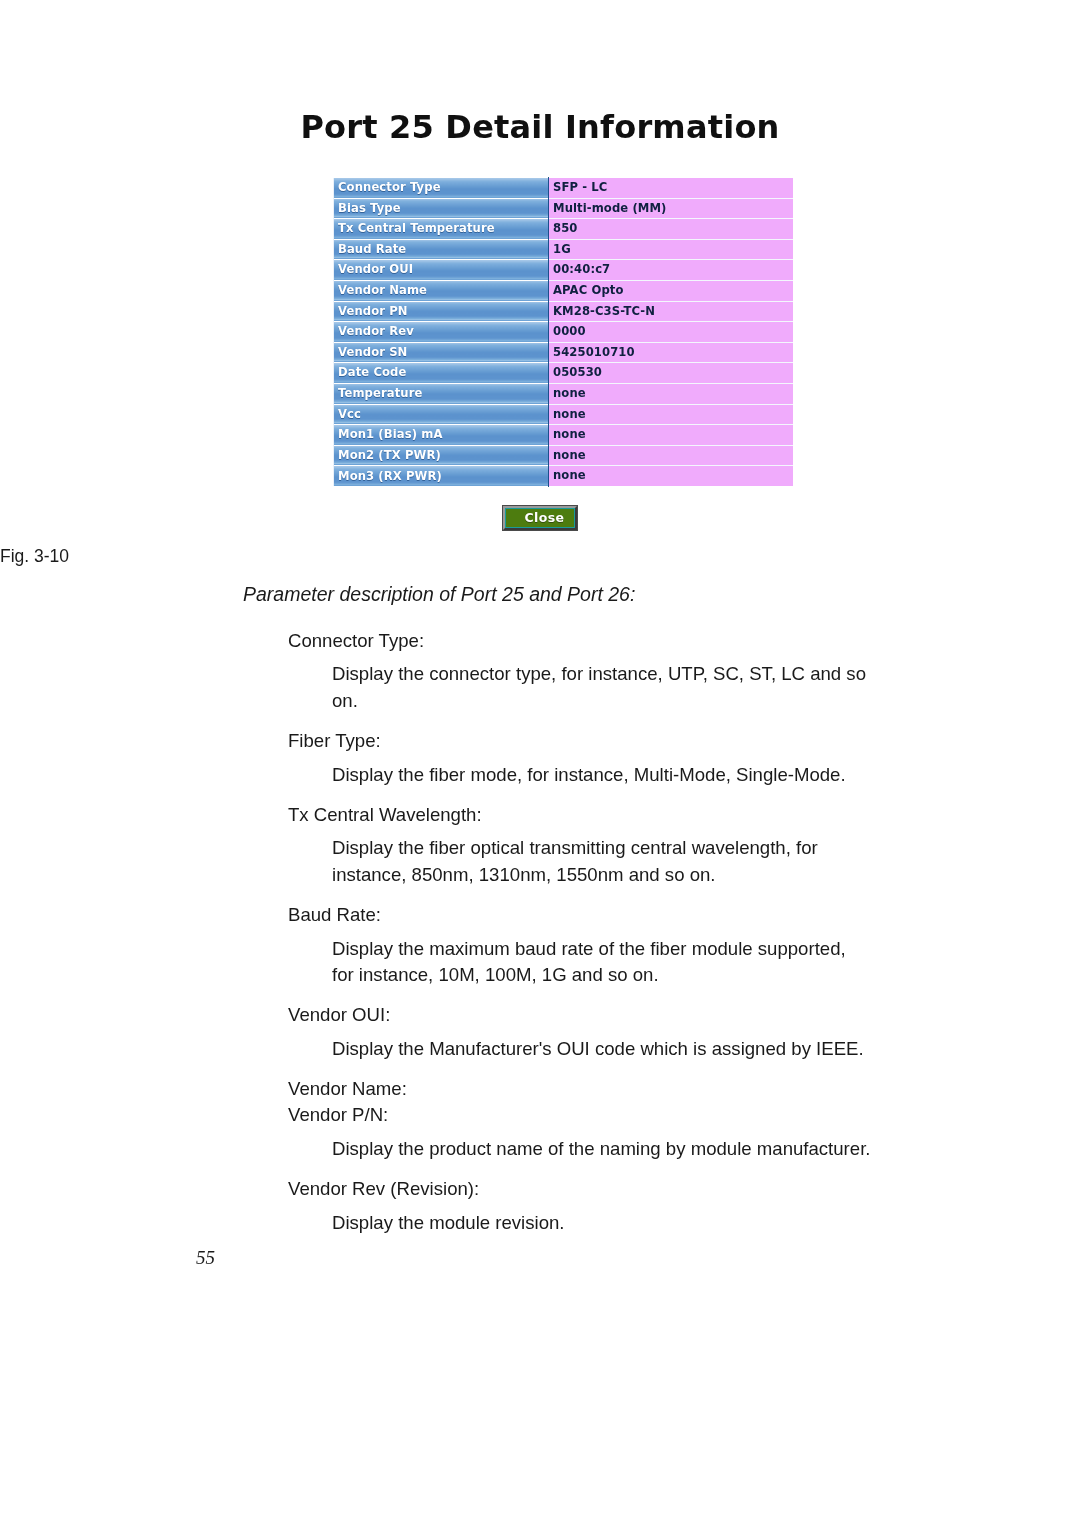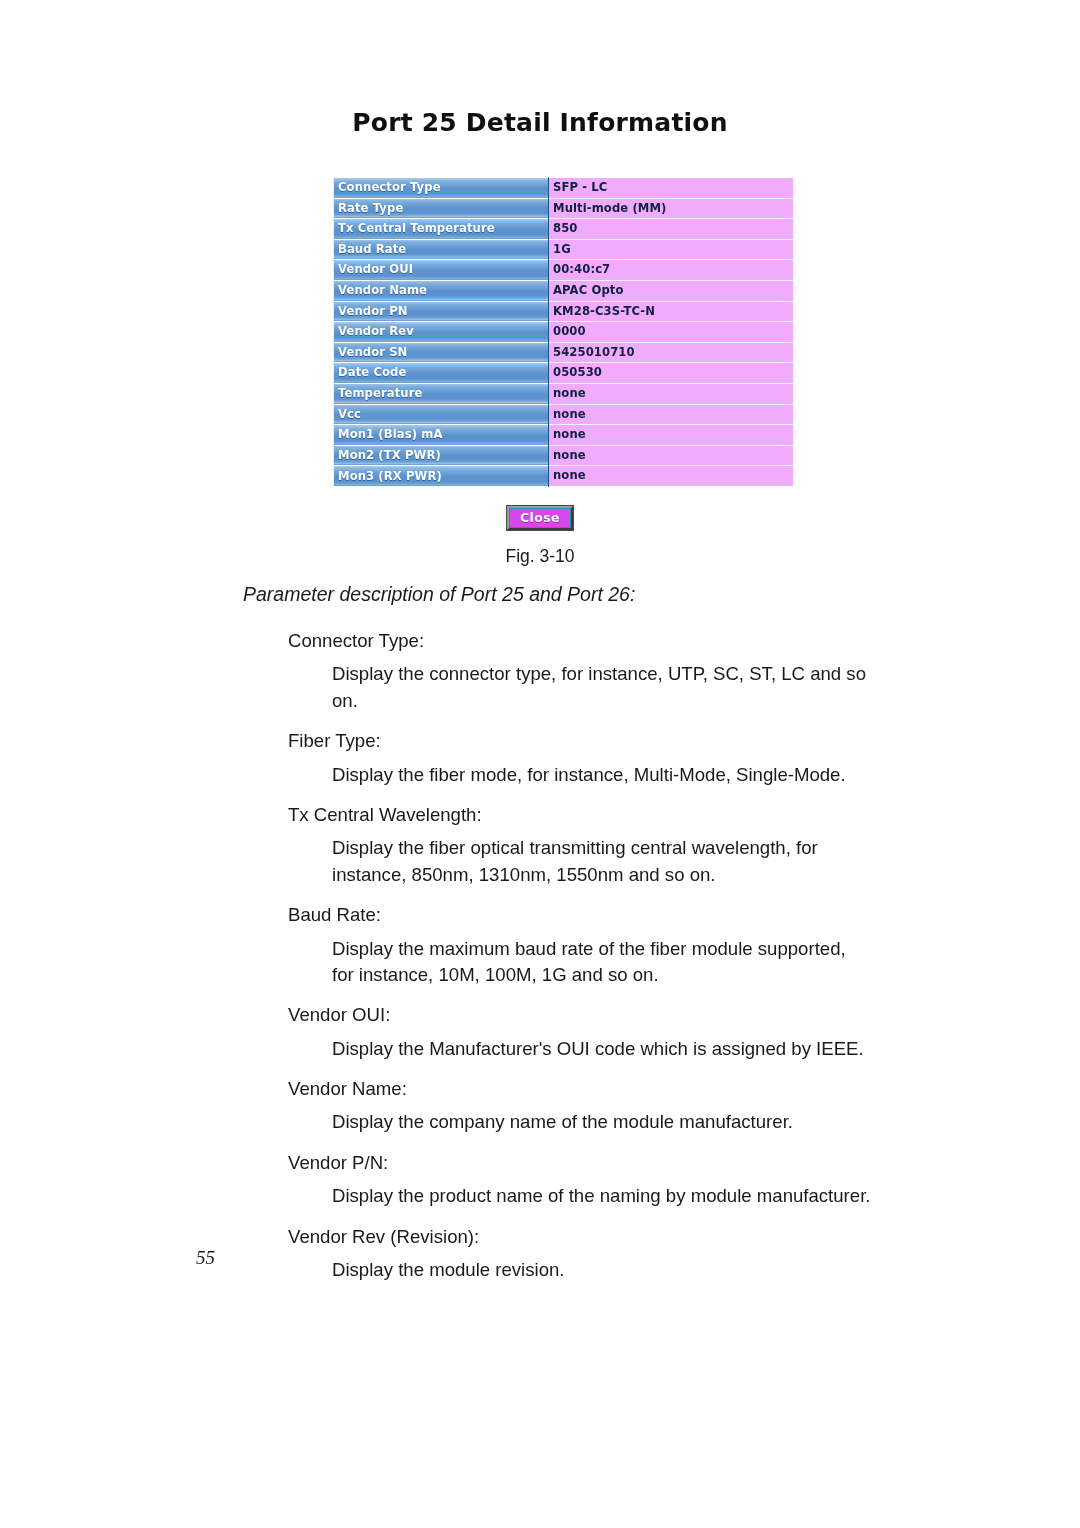--- a/index.html
+++ b/index.html
@@ -24,21 +24,21 @@
     width: 1080px;
   }
 
   #panel-title {
     position: absolute;
     left: 0;
     top: 108px;
     width: 1080px;
     text-align: center;
     font-family: "DejaVu Sans", sans-serif;
-    font-size: 25px;
+    font-size: 32px;
     font-weight: bold;
     letter-spacing: 0.2px;
     color: #101010;
     white-space: nowrap;
   }
 
   
   #detail-table {
     position: absolute;
     left: 333px;
@@ -96,44 +96,43 @@
   
   #close-wrap {
     position: absolute;
     left: 0;
     top: 506px;
     width: 1080px;
     text-align: center;
   }
   #close-button {
     display: inline-block;
-    background: #d946ef;
+    background: #4d7c0f;
     color: #ffffff;
     font-family: "DejaVu Sans", sans-serif;
     font-size: 12.5px;
     font-weight: bold;
     letter-spacing: 0.4px;
-    padding: 2px 11px 3px 11px;
+    padding: 2px 11px 3px 20px;
     border-top: 2px solid #9a9a9a;
     border-left: 2px solid #9a9a9a;
     border-right: 2px solid #3a3a3a;
     border-bottom: 2px solid #3a3a3a;
     outline: 1px solid #4a4a4a;
     box-shadow: inset 0 0 0 1px #1a9a9a;
     text-shadow: 0 1px 0 rgba(0,0,0,0.35);
     cursor: pointer;
   }
 
   
   #fig-caption {
     position: absolute;
     left: 0;
     top: 546px;
     width: 1080px;
-    text-align: center;
     font-family: "Liberation Sans", sans-serif;
     font-size: 17.5px;
     color: #1a1a1a;
   }
 
   
   #section-heading {
     position: absolute;
     left: 243px;
     top: 583px;
@@ -184,21 +183,21 @@
 
   <div id="panel-title">Port 25 Detail Information</div>
 
   <table id="detail-table">
     <tbody id="detail-table-body">
         <tr>
           <td class="k-cell">Connector Type</td>
           <td class="v-cell">SFP - LC</td>
         </tr>
         <tr>
-          <td class="k-cell">Rate Type</td>
+          <td class="k-cell">Bias Type</td>
           <td class="v-cell">Multi-mode (MM)</td>
         </tr>
         <tr>
           <td class="k-cell">Tx Central Temperature</td>
           <td class="v-cell">850</td>
         </tr>
         <tr>
           <td class="k-cell">Baud Rate</td>
           <td class="v-cell">1G</td>
         </tr>
@@ -263,20 +262,19 @@
     <p class="def-desc">Display the connector type, for instance, UTP, SC, ST, LC and so on.</p>
     <p class="def-term">Fiber Type:</p>
     <p class="def-desc">Display the fiber mode, for instance, Multi-Mode, Single-Mode.</p>
     <p class="def-term">Tx Central Wavelength:</p>
     <p class="def-desc">Display the fiber optical transmitting central wavelength, for instance, 850nm, 1310nm, 1550nm and so on.</p>
     <p class="def-term">Baud Rate:</p>
     <p class="def-desc">Display the maximum baud rate of the fiber module supported, for instance, 10M, 100M, 1G and so on.</p>
     <p class="def-term">Vendor OUI:</p>
     <p class="def-desc">Display the Manufacturer's OUI code which is assigned by IEEE.</p>
     <p class="def-term">Vendor Name:</p>
-    <p class="def-desc">Display the company name of the module manufacturer.</p>
     <p class="def-term">Vendor P/N:</p>
     <p class="def-desc">Display the product name of the naming by module manufacturer.</p>
     <p class="def-term">Vendor Rev (Revision):</p>
     <p class="def-desc">Display the module revision.</p>
   </div>
 
 <div id="page-number">55</div>
 
 </body></html>

